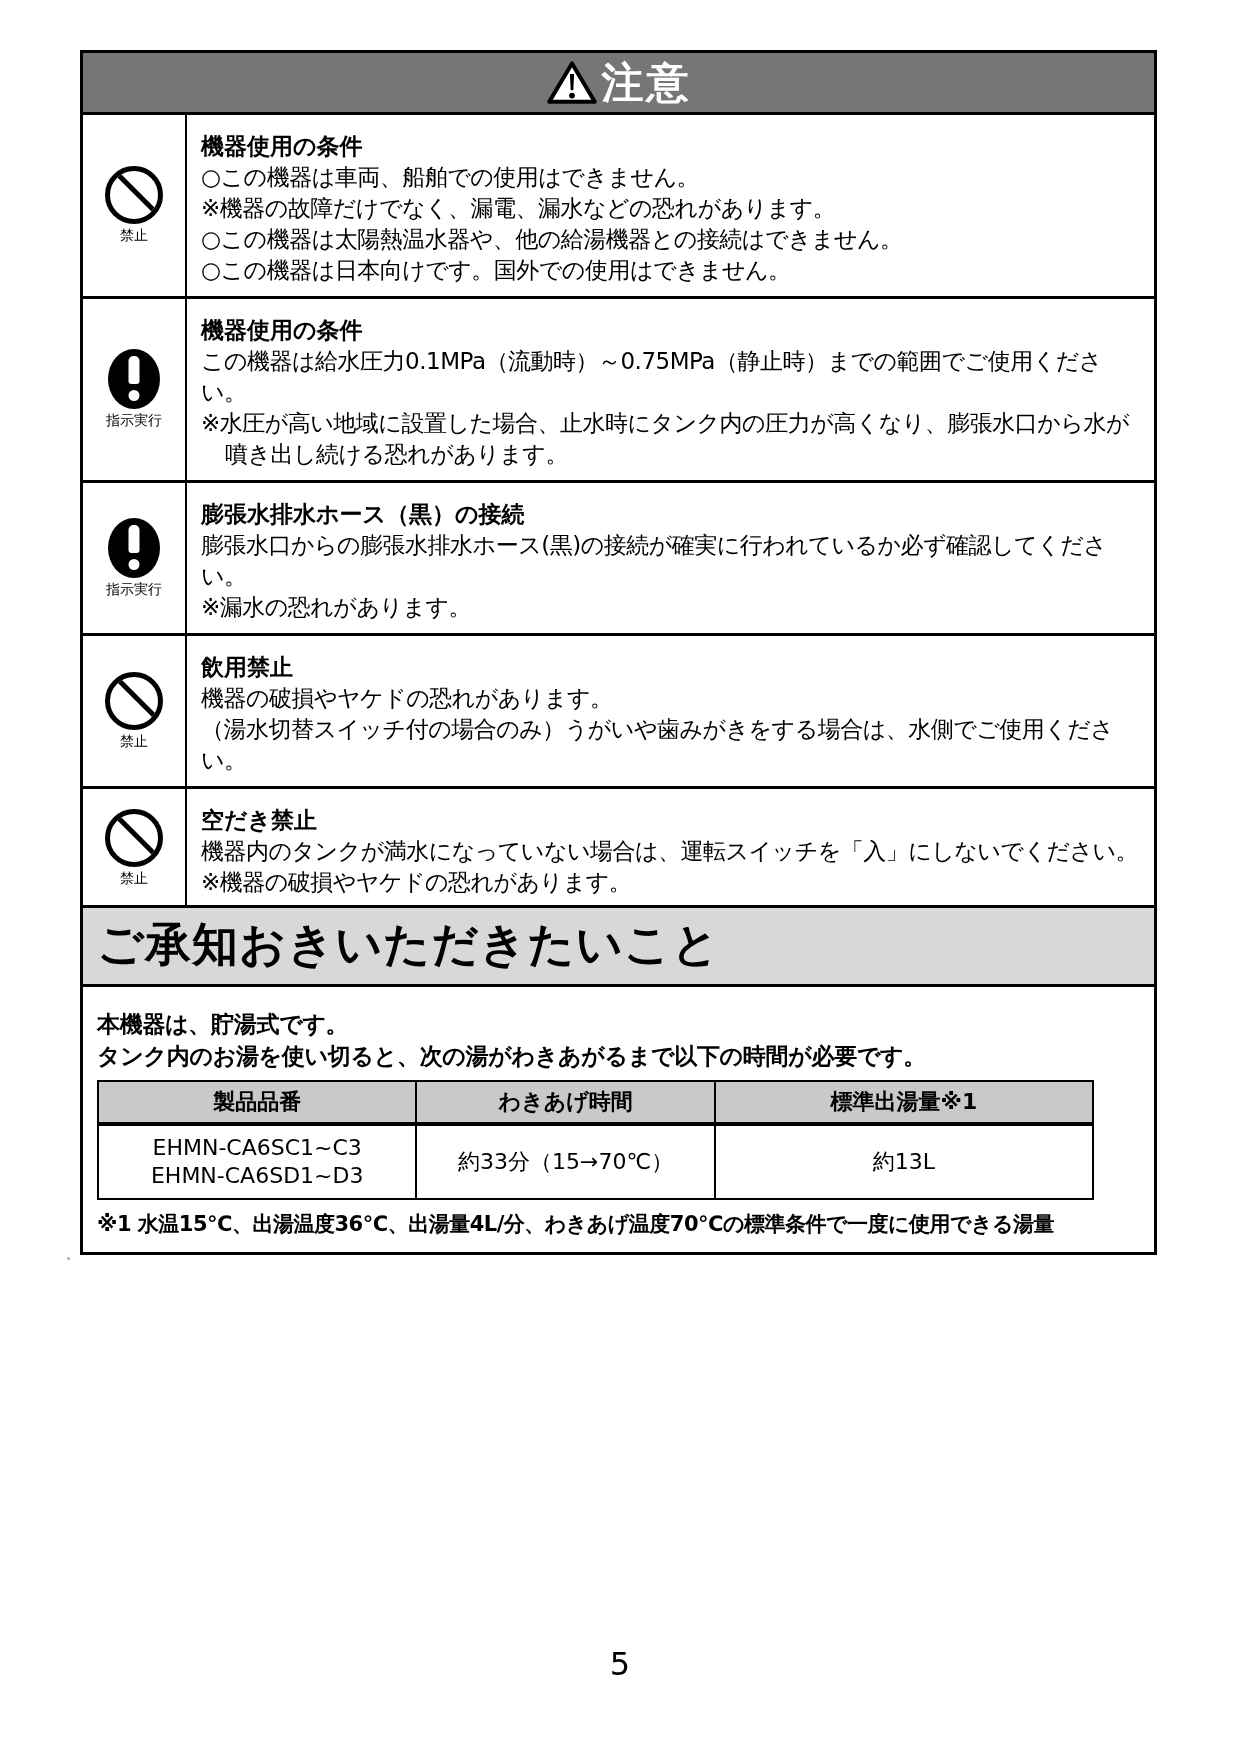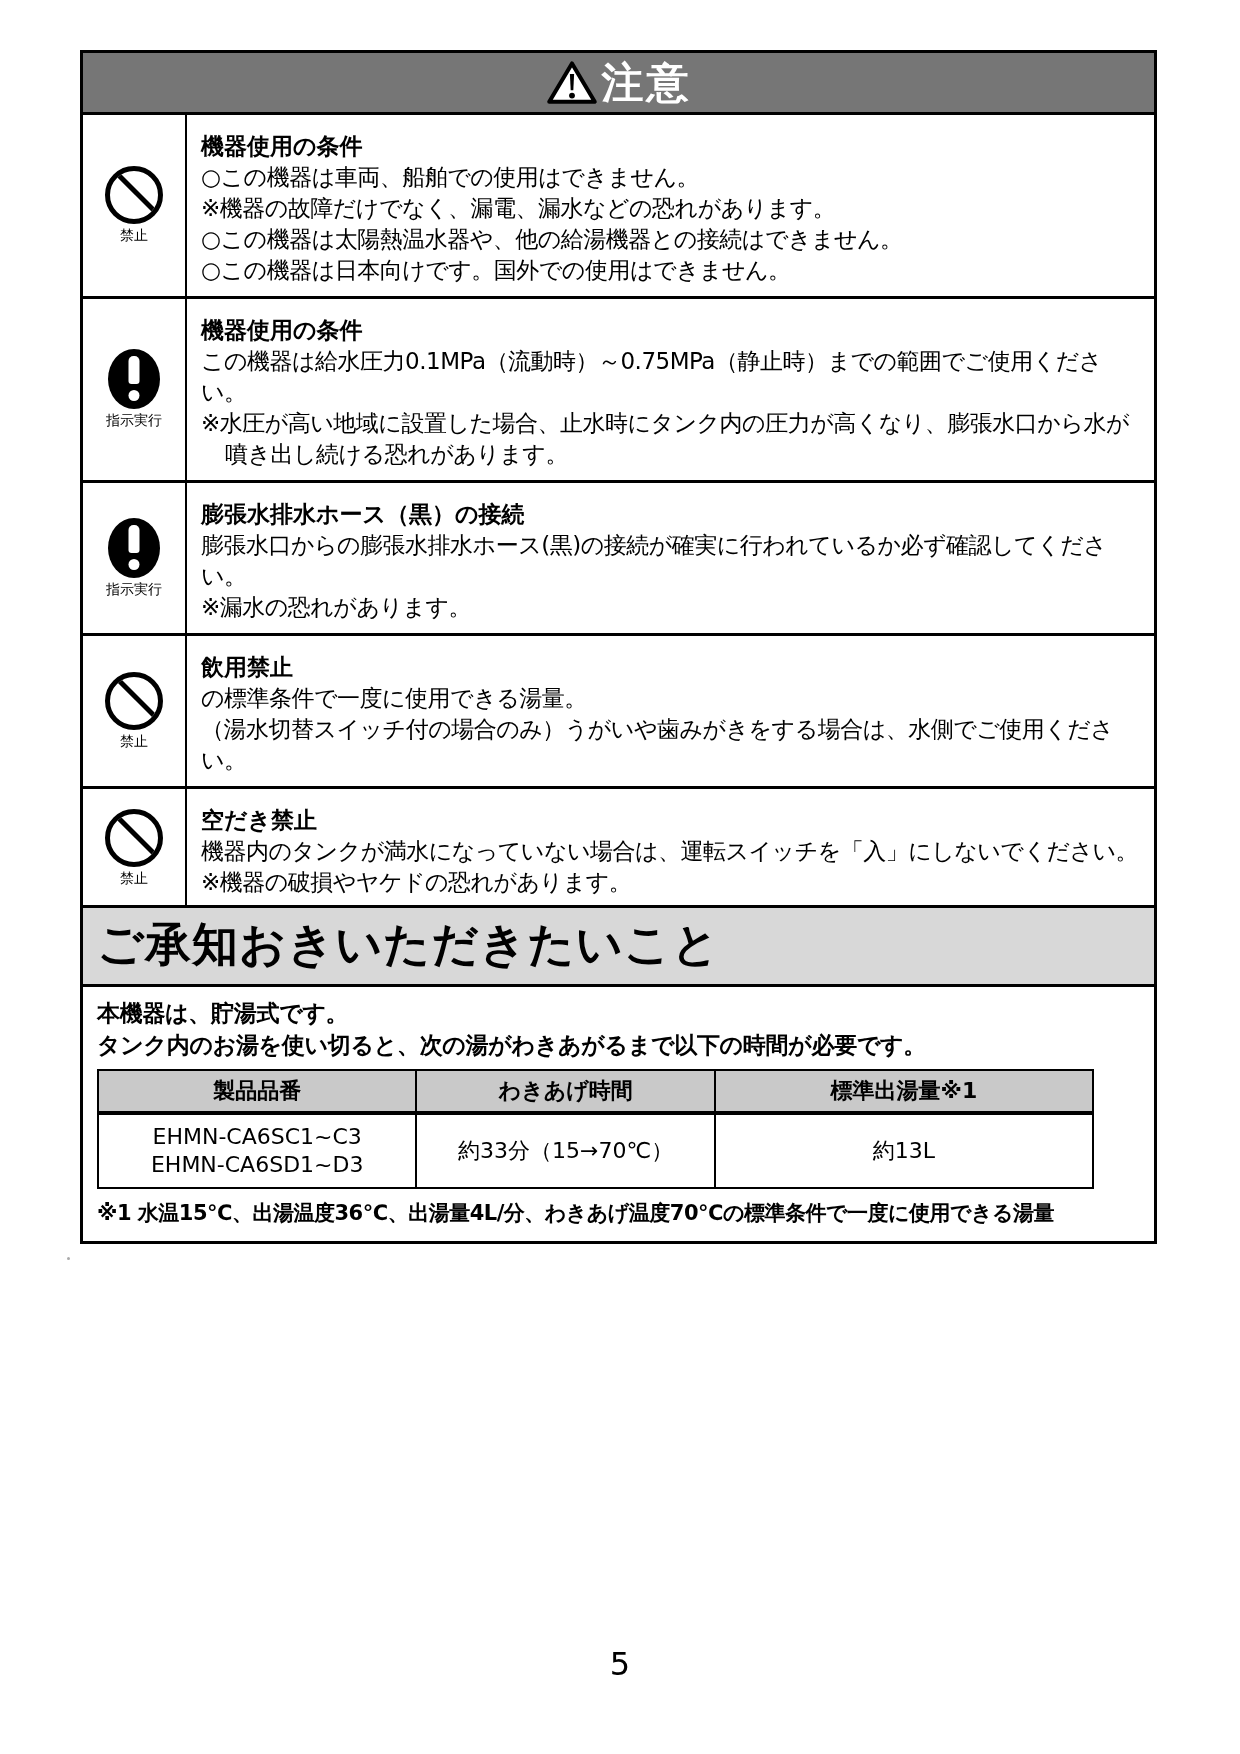--- a/index.html
+++ b/index.html
@@ -27,21 +27,21 @@
 
   
   .icon-mandatory { position:relative; width:52px; height:60px; background:#000; border-radius:50%; }
   .excl-bar { position:absolute; left:50%; transform:translateX(-50%); top:7px; width:11px; height:28px; background:#fff; border-radius:5px 5px 3px 3px; }
   .excl-dot { position:absolute; left:50%; transform:translateX(-50%); bottom:8px; width:11px; height:11px; background:#fff; border-radius:50%; }
 
   
   .notice-box { position:absolute; left:80px; top:905px; width:1077px; border:3px solid #000; background:#fff; }
   .notice-header { background:#d8d8d8; border-bottom:3px solid #000; padding:6px 14px 8px; }
   .notice-title { font-size:46px; font-weight:800; letter-spacing:1px; }
-  .notice-body { padding:10px 14px 14px; }
+  .notice-body { padding:21px 14px 14px; }
   .intro { font-size:23px; font-weight:bold; line-height:32px; letter-spacing:-0.3px; }
 
   table.spec { border-collapse:collapse; margin-top:8px; width:997px; table-layout:fixed; }
   table.spec th { background:#c9c9c9; border:2px solid #000; border-bottom:4px solid #000; font-size:22px; font-weight:bold; padding:5px 0; text-align:center; }
   table.spec td { border:2px solid #000; text-align:center; font-size:22px; padding:8px 0; line-height:28px; }
   .col-model { width:32%; } .col-time { width:30%; } .col-out { width:38%; }
 
   .footnote { font-size:21px; font-weight:600; margin-top:10px; letter-spacing:-0.5px; }
 
   .stray-dot { position:absolute; left:67px; top:1257px; width:3px; height:3px; background:#aaa; border-radius:50%; }
@@ -109,21 +109,21 @@
       </div>
     </div>
 
     <div class="crow">
       <div class="icon-cell">
         <div class="icon-prohibit"></div>
         <div class="icon-label">禁止</div>
       </div>
       <div class="content-cell">
         <div class="ctitle">飲用禁止</div>
-        <div class="cline">の標準条件で一度に使用できる湯量。</div>
+        <div class="cline">機器の破損やヤケドの恐れがあります。</div>
         <div class="cline">（湯水切替スイッチ付の場合のみ）うがいや歯みがきをする場合は、水側でご使用ください。</div>
       </div>
     </div>
 
     <div class="crow">
       <div class="icon-cell">
         <div class="icon-prohibit"></div>
         <div class="icon-label">禁止</div>
       </div>
       <div class="content-cell">

